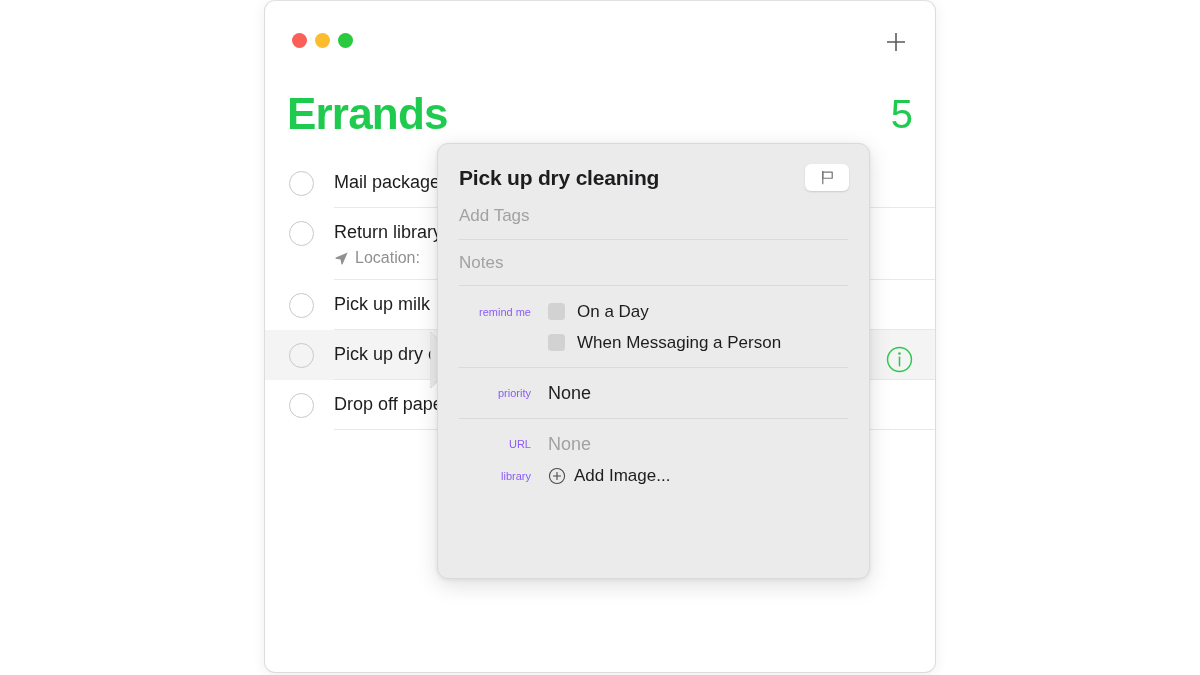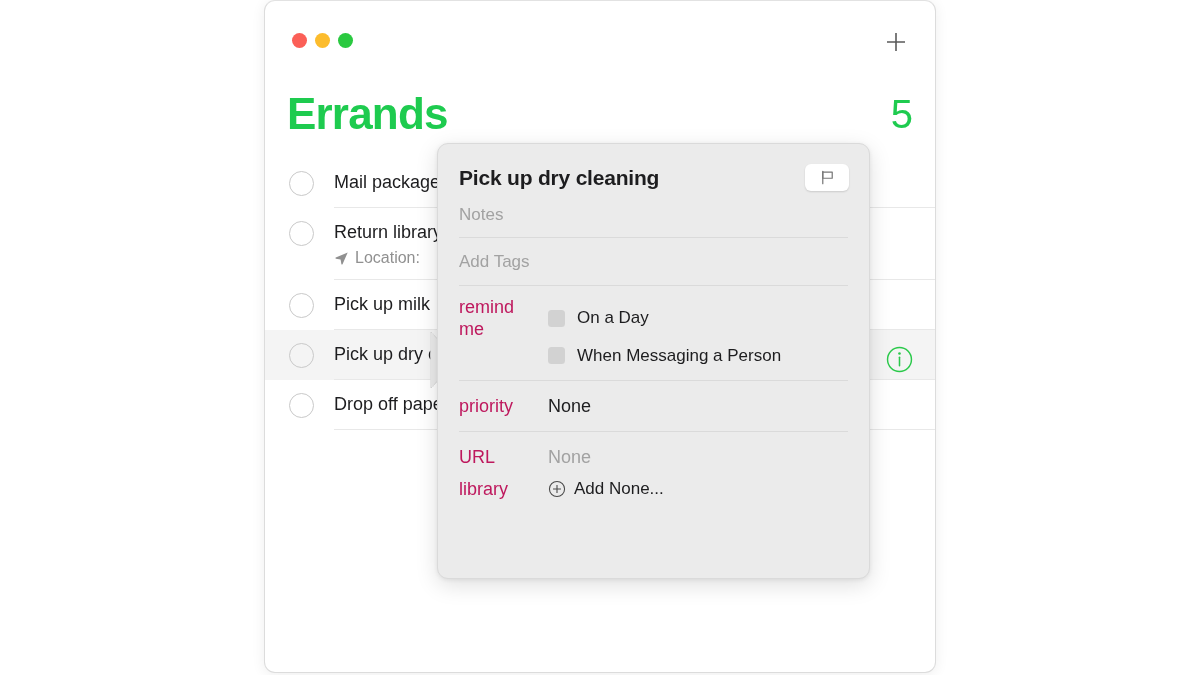--- a/index.html
+++ b/index.html
@@ -248,22 +248,23 @@
     border-bottom: 1px solid #dadada;
   }
   .remind-row {
     display: flex;
     align-items: center;
     min-height: 31px;
   }
   .pop-label {
     width: 89px;
     flex: none;
-    font-size: 18px;
-    color: #be185d;
+    text-align: right;
+    font-size: 11px;
+    color: #8b5cf6;
     line-height: 22px;
     padding-right: 17px;
     box-sizing: border-box;
   }
   .checkbox {
     width: 17px;
     height: 17px;
     border-radius: 3.5px;
     background: #d2d2d2;
     flex: none;
@@ -395,22 +396,22 @@
     <div class="pop-head">
       <div class="pop-title">Pick up dry cleaning</div>
       <div class="flag-button">
         <svg width="17" height="17" viewBox="0 0 18 18">
           <path d="M4 2.5 L4 15.5" stroke="#777" stroke-width="1.3" stroke-linecap="round" fill="none"></path>
           <path d="M4 3.2 L14 3.2 L14 9.8 L4 9.8 Z" stroke="#777" stroke-width="1.3" fill="none" stroke-linejoin="round"></path>
         </svg>
       </div>
     </div>
 
+    <div class="pop-field tags">Add Tags</div>
     <div class="pop-field">Notes</div>
-    <div class="pop-field tags">Add Tags</div>
 
     <div class="remind-block">
       <div class="remind-row">
         <div class="pop-label">remind me</div>
         <span class="checkbox"></span>
         <span class="cb-label">On a Day</span>
       </div>
       <div class="remind-row">
         <div class="pop-label"></div>
         <span class="checkbox"></span>
@@ -430,21 +431,21 @@
         <div class="pop-label">URL</div>
         <span class="kv-value muted">None</span>
       </div>
       <div class="kv-row">
         <div class="pop-label">library</div>
         <span class="add-image">
           <svg width="18" height="18" viewBox="0 0 20 20">
             <circle cx="10" cy="10" r="8.4" stroke="currentColor" stroke-width="1.2" fill="none"></circle>
             <path d="M10 5.6 L10 14.4 M5.6 10 L14.4 10" stroke="currentColor" stroke-width="1.2" fill="none"></path>
           </svg>
-          <span>Add None...</span>
+          <span>Add Image...</span>
         </span>
       </div>
     </div>
 
   </div>
 
   <div class="info-button">
     <svg width="27" height="27" viewBox="0 0 28 28">
       <circle cx="14" cy="14" r="12.4" stroke="#2ac94a" stroke-width="1.5" fill="none"></circle>
       <circle cx="14" cy="7.8" r="1.35" fill="#2ac94a"></circle>

